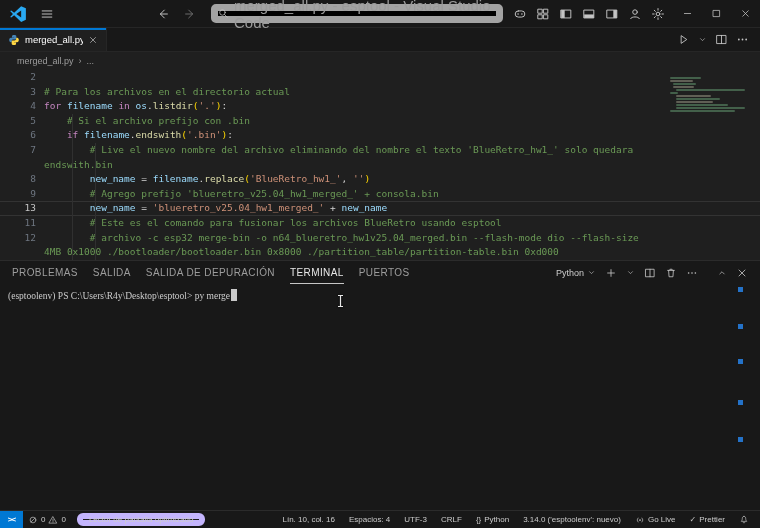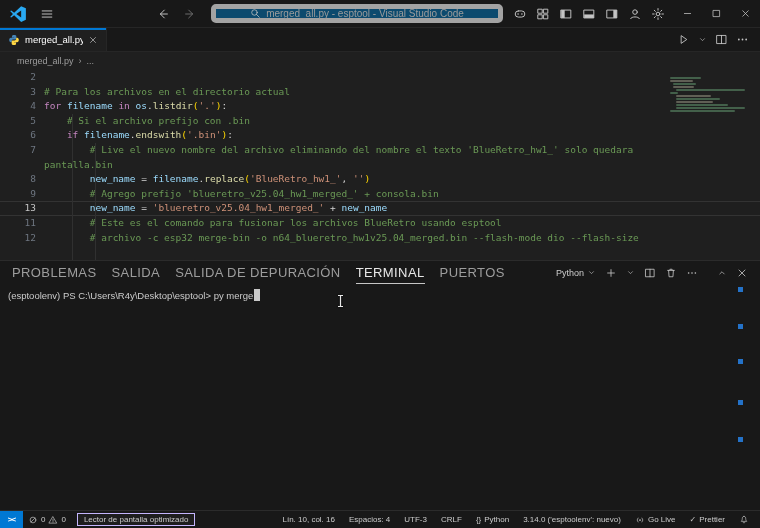--- a/index.html
+++ b/index.html
@@ -9,22 +9,22 @@
   svg.icon *{stroke:#c5c5c5;fill:none;stroke-width:1.1;stroke-linecap:round;stroke-linejoin:round}
   svg.icon .f{fill:#c5c5c5;stroke:none}
   .dim svg.icon *{stroke:#6e6e6e}
   .icon-wrap{display:flex;align-items:center;justify-content:center}
 
   
   .titlebar{flex:0 0 28px;background:#181818;display:flex;align-items:center;border-bottom:1px solid #262626}
   .tb-logo{margin-left:9px}
   .tb-menu{margin-left:13px}
   .tb-nav{display:flex;gap:13px;margin-left:102px}
-  .command-center{width:292px;height:19px;margin-left:14px;background:#0c4a6e;border:5px solid #a3a3a3;
-    border-radius:5px;display:flex;align-items:center;justify-content:center;gap:5px;color:#9b9b9b;font-size:10px}
+  .command-center{width:292px;height:19px;margin-left:14px;background:#000000;border:7px solid #a3a3a3;
+    border-radius:5px;display:flex;align-items:center;justify-content:center;gap:5px;color:#9b9b9b;font-size:15px}
   .tb-icons{margin-left:auto;display:flex;align-items:center;gap:9px}
   .win-controls{display:flex;margin-left:8px;height:27px}
   .win-btn{width:29px;display:flex;align-items:center;justify-content:center}
 
   
   .tabbar{flex:0 0 24px;background:#181818;display:flex;align-items:stretch;border-bottom:1px solid #262626}
   .tab{width:107px;background:#1f1f1f;display:flex;align-items:center;gap:5px;padding:0 8px;
     border-right:1px solid #262626;position:relative}
   .tab::after{content:"";position:absolute;left:0;top:0;width:100%;height:1.5px;background:#0078d4}
   .tab-label{font-size:9.5px;color:#fff;flex:1;white-space:nowrap;overflow:hidden}
@@ -45,40 +45,40 @@
   .tok-comment{color:#6a9955}.tok-keyword{color:#c586c0}.tok-var{color:#9cdcfe}
   .tok-func{color:#dcdcaa}.tok-string{color:#ce9178}.tok-bracket{color:#ffd700}.tok-plain{color:#d4d4d4}
   .indent-guide{position:absolute;width:1px;background:#303030}
   .minimap{position:absolute;top:4px;right:12px;width:78px;display:flex;flex-direction:column;gap:1px}
   .mm-row{height:2px;border-radius:1px}
 
   
   .panel{flex:1;background:#181818;border-top:1px solid #2b2b2b;display:flex;flex-direction:column}
   .panel-head{flex:0 0 23px;display:flex;align-items:center;padding:0 12px}
   #panel-tabs{display:flex;height:100%}
-  .ptab{font-size:13px;letter-spacing:.4px;color:#9d9d9d;margin-right:15px;height:100%;
+  .ptab{font-size:10px;letter-spacing:.4px;color:#9d9d9d;margin-right:15px;height:100%;
     display:flex;align-items:center;border-bottom:1px solid transparent;white-space:nowrap}
   .ptab.active{color:#e7e7e7;border-bottom-color:#c6c6c6}
   .panel-right{margin-left:auto;display:flex;align-items:center;gap:9px}
   .term-profile{display:flex;align-items:center;gap:3px;font-size:9px;color:#ccc}
   .gap-l{margin-left:10px}
-  .terminal{flex:1;padding:5px 8px;font-family:Liberation Sans, sans-serif;
+  .terminal{flex:1;padding:5px 8px;font-family:Liberation Serif, serif;
     font-size:9.5px;color:#cccccc;position:relative}
   .cursor{display:inline-block;width:5.7px;height:11.5px;background:#c9c9c9;vertical-align:-2px;margin-left:1px}
   .term-mark{position:absolute;width:5px;height:5px;background:#2472c8}
 
   
   .statusbar{flex:0 0 18px;background:#181818;border-top:1px solid #2b2b2b;display:flex;align-items:center;
     font-size:8px;color:#cccccc;overflow:hidden;white-space:nowrap}
   .sb-left{display:flex;align-items:center;height:100%}
   .sb-remote{width:23px;height:100%;background:#0078d4;display:flex;align-items:center;justify-content:center;
     color:#fff;font-weight:bold;font-size:8px;letter-spacing:-1px}
   .sb-item{display:flex;align-items:center;gap:3px;padding:0 5px}
   .sb-chip{display:flex;align-items:center;height:13px;margin-left:6px;padding:0 6px;
-    border:1px solid #c4b5fd;border-radius:0;background:#1e1e1e}
+    border:6px solid #c4b5fd;border-radius:6px;background:#1e1e1e}
   .sb-right{margin-left:auto;display:flex;align-items:center;gap:4px;padding-right:6px}
   .glyph{color:#c5c5c5}
 
   
   .ibeam{position:absolute;left:336px;top:294px;z-index:50;filter:drop-shadow(0 0 1px #000)}
 </style>
 </head>
 <body>
 
 <div id="app">
@@ -236,26 +236,27 @@
   </div>
 
   <div class="editor">
     <div id="code-lines">
         <div class="code-row"><div class="gutter">2</div><div class="lc"></div></div>
         <div class="code-row"><div class="gutter">3</div><div class="lc"><span class="tok-comment"># Para los archivos en el directorio actual</span></div></div>
         <div class="code-row"><div class="gutter">4</div><div class="lc"><span class="tok-keyword">for</span><span class="tok-plain"> </span><span class="tok-var">filename</span><span class="tok-keyword"> in </span><span class="tok-var">os</span><span class="tok-plain">.</span><span class="tok-func">listdir</span><span class="tok-bracket">(</span><span class="tok-string">'.'</span><span class="tok-bracket">)</span><span class="tok-plain">:</span></div></div>
         <div class="code-row"><div class="gutter">5</div><div class="lc"><span class="tok-comment">    # Si el archivo prefijo con .bin</span></div></div>
         <div class="code-row"><div class="gutter">6</div><div class="lc"><span class="tok-plain">    </span><span class="tok-keyword">if</span><span class="tok-plain"> </span><span class="tok-var">filename</span><span class="tok-plain">.</span><span class="tok-func">endswith</span><span class="tok-bracket">(</span><span class="tok-string">'.bin'</span><span class="tok-bracket">)</span><span class="tok-plain">:</span></div></div>
         <div class="code-row"><div class="gutter">7</div><div class="lc"><span class="tok-comment">        # Live el nuevo nombre del archivo eliminando del nombre el texto 'BlueRetro_hw1_' solo quedara</span></div></div>
-        <div class="code-row"><div class="gutter"></div><div class="lc"><span class="tok-comment">pantalla.bin</span></div></div>
+        <div class="code-row"><div class="gutter"></div><div class="lc"><span class="tok-comment">endswith.bin</span></div></div>
         <div class="code-row"><div class="gutter">8</div><div class="lc"><span class="tok-plain">        </span><span class="tok-var">new_name</span><span class="tok-plain"> = </span><span class="tok-var">filename</span><span class="tok-plain">.</span><span class="tok-func">replace</span><span class="tok-bracket">(</span><span class="tok-string">'BlueRetro_hw1_'</span><span class="tok-plain">, </span><span class="tok-string">''</span><span class="tok-bracket">)</span></div></div>
         <div class="code-row"><div class="gutter">9</div><div class="lc"><span class="tok-comment">        # Agrego prefijo 'blueretro_v25.04_hw1_merged_' + consola.bin</span></div></div>
         <div class="code-row current"><div class="gutter">13</div><div class="lc"><span class="tok-plain">        </span><span class="tok-var">new_name</span><span class="tok-plain"> = </span><span class="tok-string">'blueretro_v25.04_hw1_merged_'</span><span class="tok-plain"> + </span><span class="tok-var">new_name</span></div></div>
         <div class="code-row"><div class="gutter">11</div><div class="lc"><span class="tok-comment">        # Este es el comando para fusionar los archivos BlueRetro usando esptool</span></div></div>
         <div class="code-row"><div class="gutter">12</div><div class="lc"><span class="tok-comment">        # archivo -c esp32 merge-bin -o n64_blueretro_hw1v25.04_merged.bin --flash-mode dio --flash-size</span></div></div>
+        <div class="code-row"><div class="gutter"></div><div class="lc"><span class="tok-comment">4MB 0x1000 ./bootloader/bootloader.bin 0x8000 ./partition_table/partition-table.bin 0xd000</span></div></div>
       </div>
     <div class="indent-guide" style="left:72px;top:44px;height:146px"></div>
     <div class="indent-guide" style="left:95px;top:73px;height:117px"></div>
     <div class="minimap" id="minimap">
         <div class="mm-row" style="margin-left: 0px; width: 0px; background: rgb(96, 95, 85);"></div>
         <div class="mm-row" style="margin-left: 0px; width: 30.96px; background: rgb(67, 96, 74);"></div>
         <div class="mm-row" style="margin-left: 0px; width: 23.04px; background: rgb(96, 95, 85);"></div>
         <div class="mm-row" style="margin-left: 2.88px; width: 23.04px; background: rgb(67, 96, 74);"></div>
         <div class="mm-row" style="margin-left: 2.88px; width: 20.88px; background: rgb(96, 95, 85);"></div>
         <div class="mm-row" style="margin-left: 5.76px; width: 69.12px; background: rgb(67, 96, 74);"></div>

